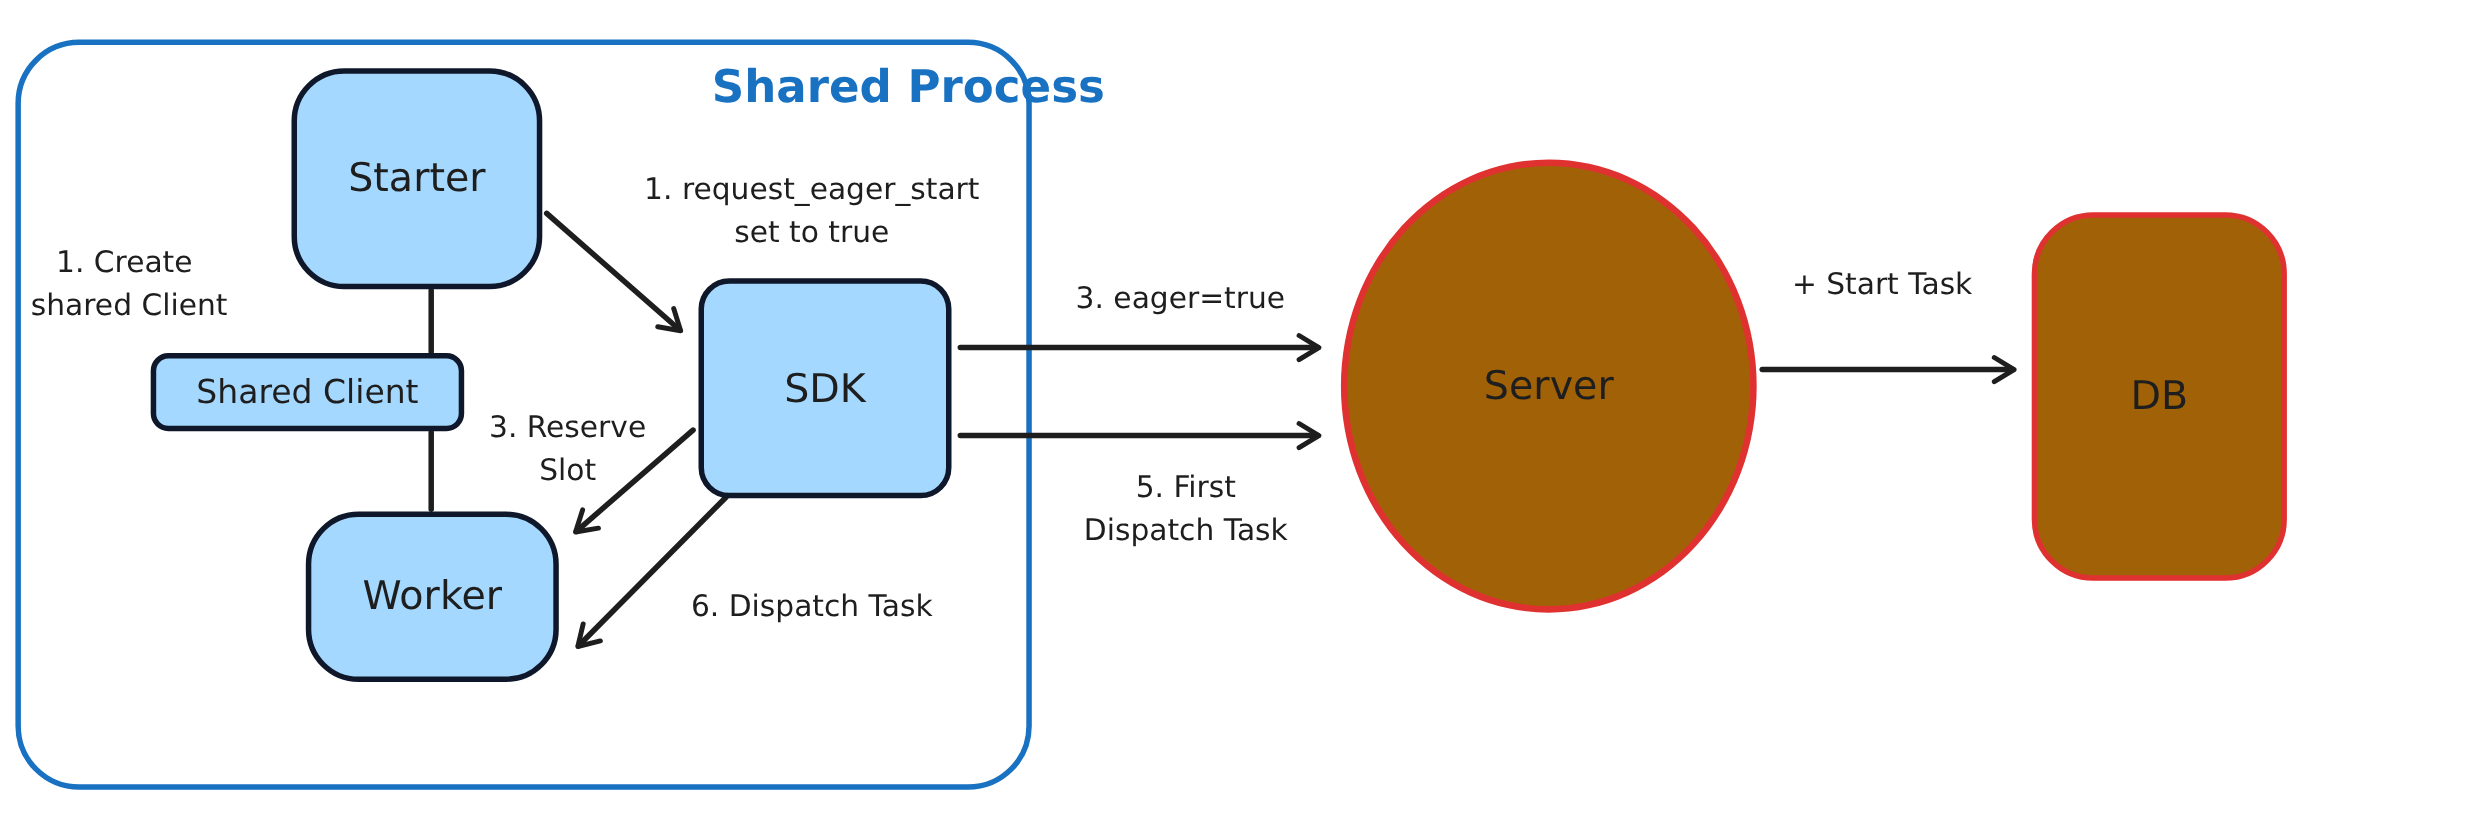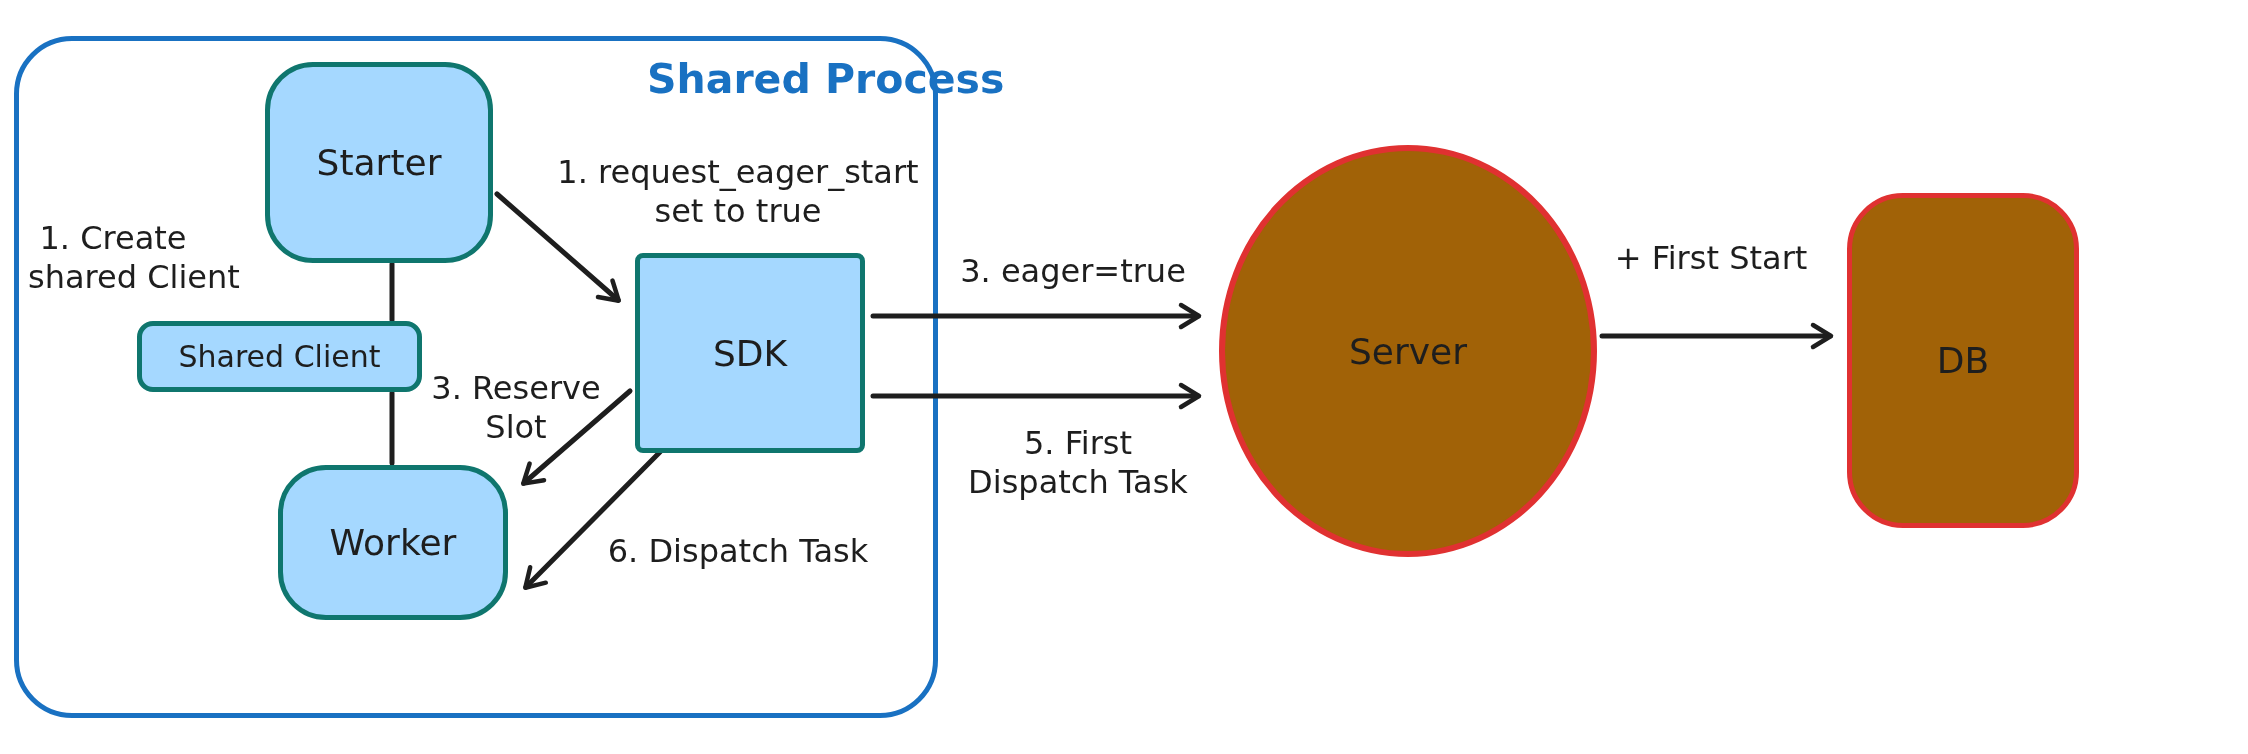--- a/index.html
+++ b/index.html
@@ -12,36 +12,36 @@
     color: #1e1e1e;
     overflow: hidden;
   }
   .node {
     position: absolute;
     display: flex;
     align-items: center;
     justify-content: center;
     box-sizing: border-box;
     background: #a5d8ff;
-    border: 5px solid #0f766e;
+    border: 5px solid #0f172a;
     color: #1e1e1e;
     text-align: center;
   }
   .node.red { background: #a16207; border-color: #e03131; }
   .container-box {
     position: absolute;
     box-sizing: border-box;
     border: 5px solid #1971c2;
     border-radius: 58px;
     background: transparent;
   }
   .edge-label {
     position: absolute;
     text-align: center;
-    font-size: 32px;
+    font-size: 27px;
     line-height: 39px;
     color: #1e1e1e;
     white-space: nowrap;
   }
   .title-label {
     position: absolute;
     text-align: center;
     font-size: 41px;
     color: #1971c2;
     white-space: nowrap;
@@ -81,21 +81,21 @@
   </div>
 
   <div class="node mid-text" style="left:137px; top:321px; width:285px; height:71px; border-radius:16px;">
     <span>Shared Client</span>
   </div>
 
   <div class="node big-text" style="left:278px; top:465px; width:230px; height:155px; border-radius:48px;">
     <span>Worker</span>
   </div>
 
-  <div class="node big-text" style="left:635px; top:253px; width:230px; height:200px; border-radius:8px;">
+  <div class="node big-text" style="left:635px; top:253px; width:230px; height:200px; border-radius:28px;">
     <span>SDK</span>
   </div>
 
   <div class="node red big-text" style="left:1219px; top:145px; width:378px; height:412px; border-radius:50%; border-width:6px;">
     <span>Server</span>
   </div>
 
   <div class="node red big-text" style="left:1847px; top:193px; width:232px; height:335px; border-radius:56px;">
     <span>DB</span>
   </div>
@@ -115,21 +115,21 @@
   <div class="edge-label" style="left:426px; top:369px; width:180px;">
     <div>3. Reserve</div>
     <div>Slot</div>
   </div>
 
   <div class="edge-label" style="left:943px; top:252px; width:260px;">
     <div>3. eager=true</div>
   </div>
 
   <div class="edge-label" style="left:1581px; top:239px; width:260px;">
-    <div>+ First Start</div>
+    <div>+ Start Task</div>
   </div>
 
   <div class="edge-label" style="left:948px; top:424px; width:260px;">
     <div>5. First</div>
     <div>Dispatch Task</div>
   </div>
 
   <div class="edge-label" style="left:598px; top:532px; width:280px;">
     <div>6. Dispatch Task</div>
   </div>

